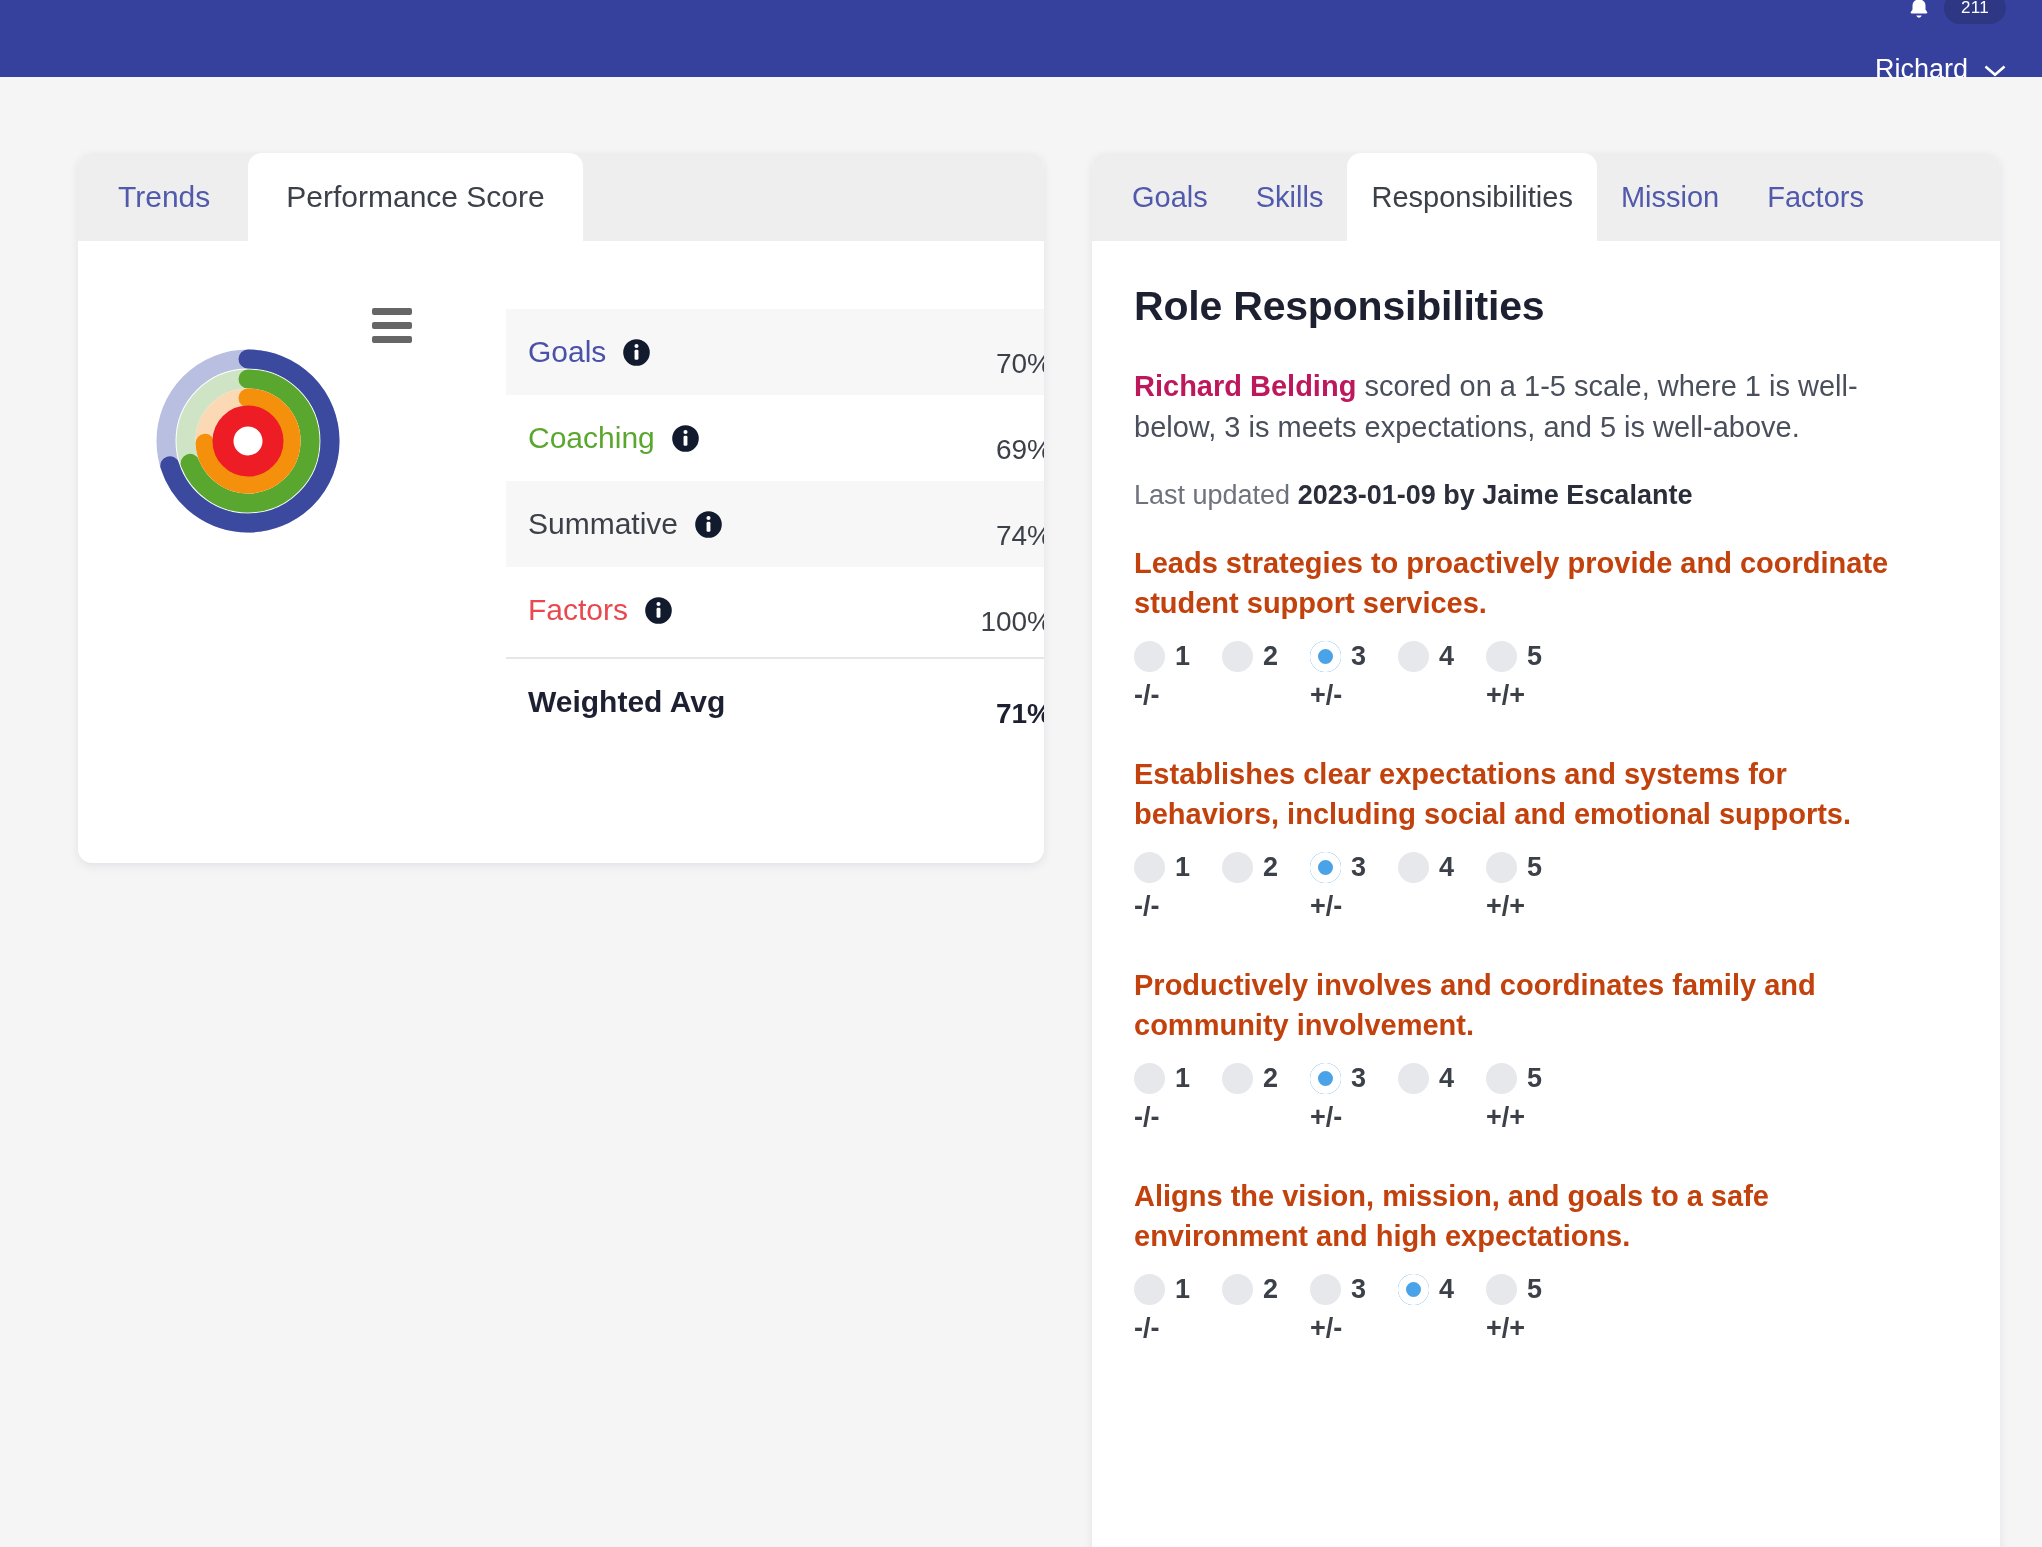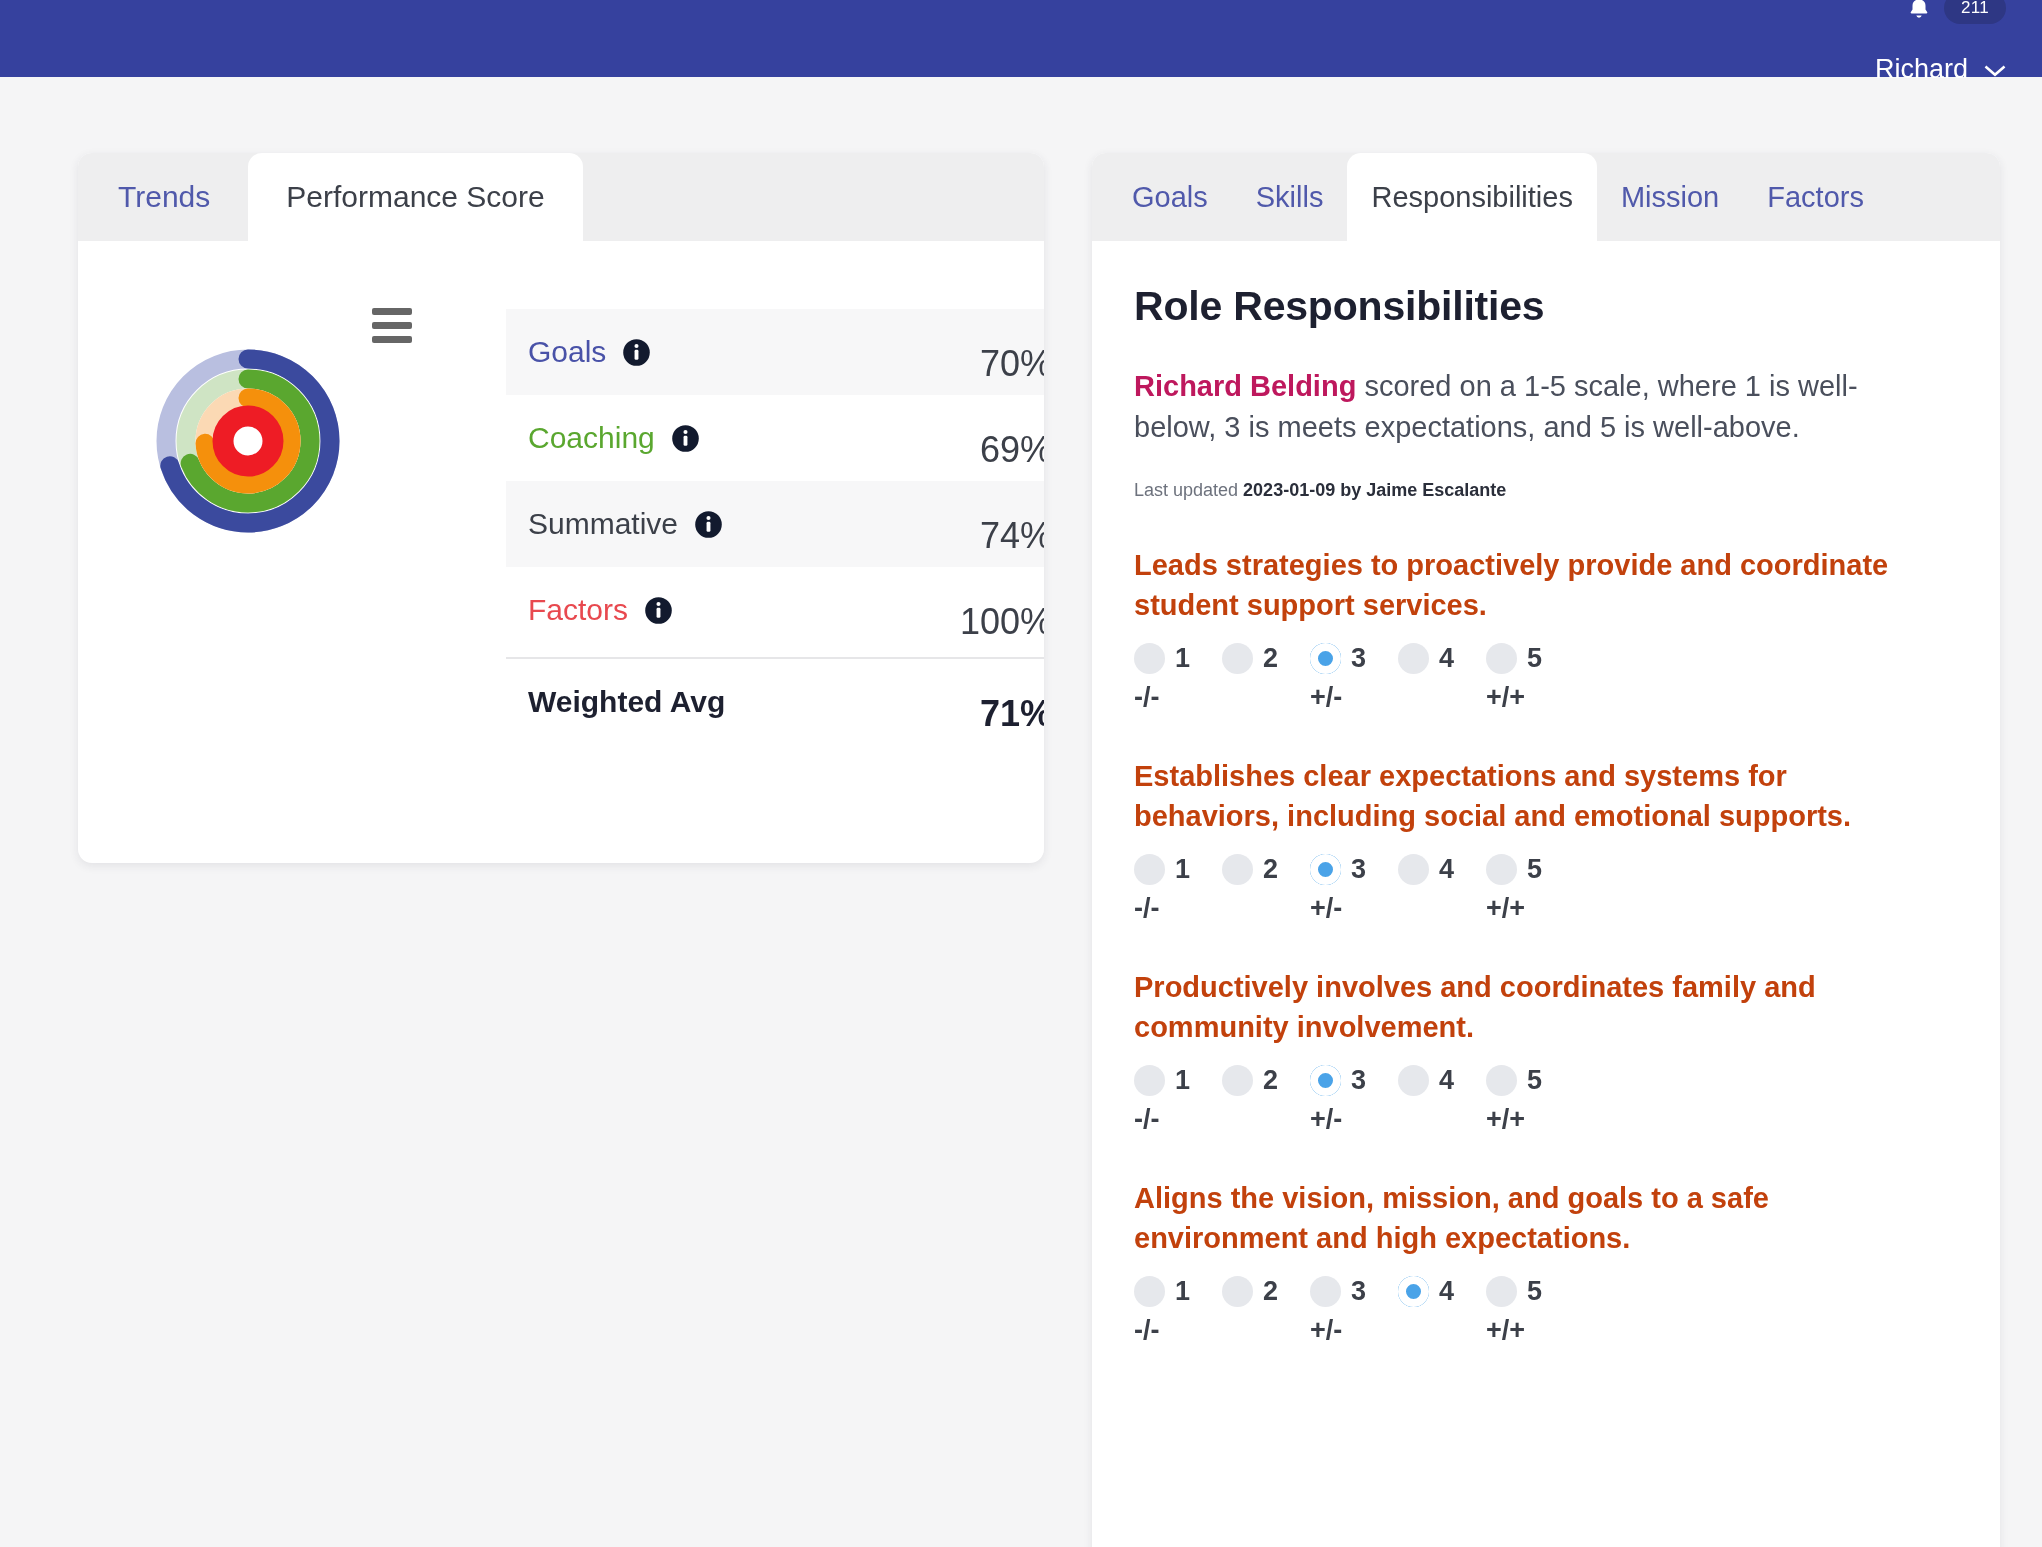--- a/index.html
+++ b/index.html
@@ -96,21 +96,21 @@
   .score-row {
     display: flex; align-items: center; justify-content: space-between;
     height: 86px;
     padding: 0 22px 0 22px;
   }
   .score-row.alt { background: #f7f7f8; }
   .score-label {
     display: flex; align-items: center; gap: 16px;
     font-size: 30px;
   }
-  .score-value { font-size: 36px; color: #3c4049; margin-top: 24px; }
+  .score-value { font-size: 28px; color: #3c4049; margin-top: 24px; }
   .info-dot {
     width: 29px; height: 29px; display: inline-block;
   }
   .divider { height: 2px; background: #e6e6e8; margin: 4px 0 0; }
   .score-row.total { font-weight: bold; height: 86px; }
   .score-row.total .score-label,
   .score-row.total .score-value { font-weight: bold; color: #1d2030; }
 
   .c-goals { color: #4952a8; }
   .c-coaching { color: #5aa72f; }
@@ -136,21 +136,21 @@
     font-size: 41px; font-weight: bold; color: #1d2030;
     letter-spacing: -.2px;
     margin-bottom: 36px;
   }
   .panel-intro {
     font-size: 29px; color: #4a4f5c; line-height: 1.42;
     margin-bottom: 32px; max-width: 800px;
   }
   .panel-intro b { color: #be185d; font-weight: bold; }
   .panel-meta {
-    font-size: 18px; color: #6d727d; margin-bottom: 44px;
+    font-size: 27px; color: #6d727d; margin-bottom: 32px;
   }
   .panel-meta b { color: #2a2e3a; font-weight: bold; }
 
   .question { margin-bottom: 42px; }
   .q-text {
     font-size: 29px; font-weight: bold; color: #c2410c;
     line-height: 1.38; margin-bottom: 18px; max-width: 790px;
   }
   .scale { display: flex; align-items: flex-start; gap: 0; }
   .scale-item {

